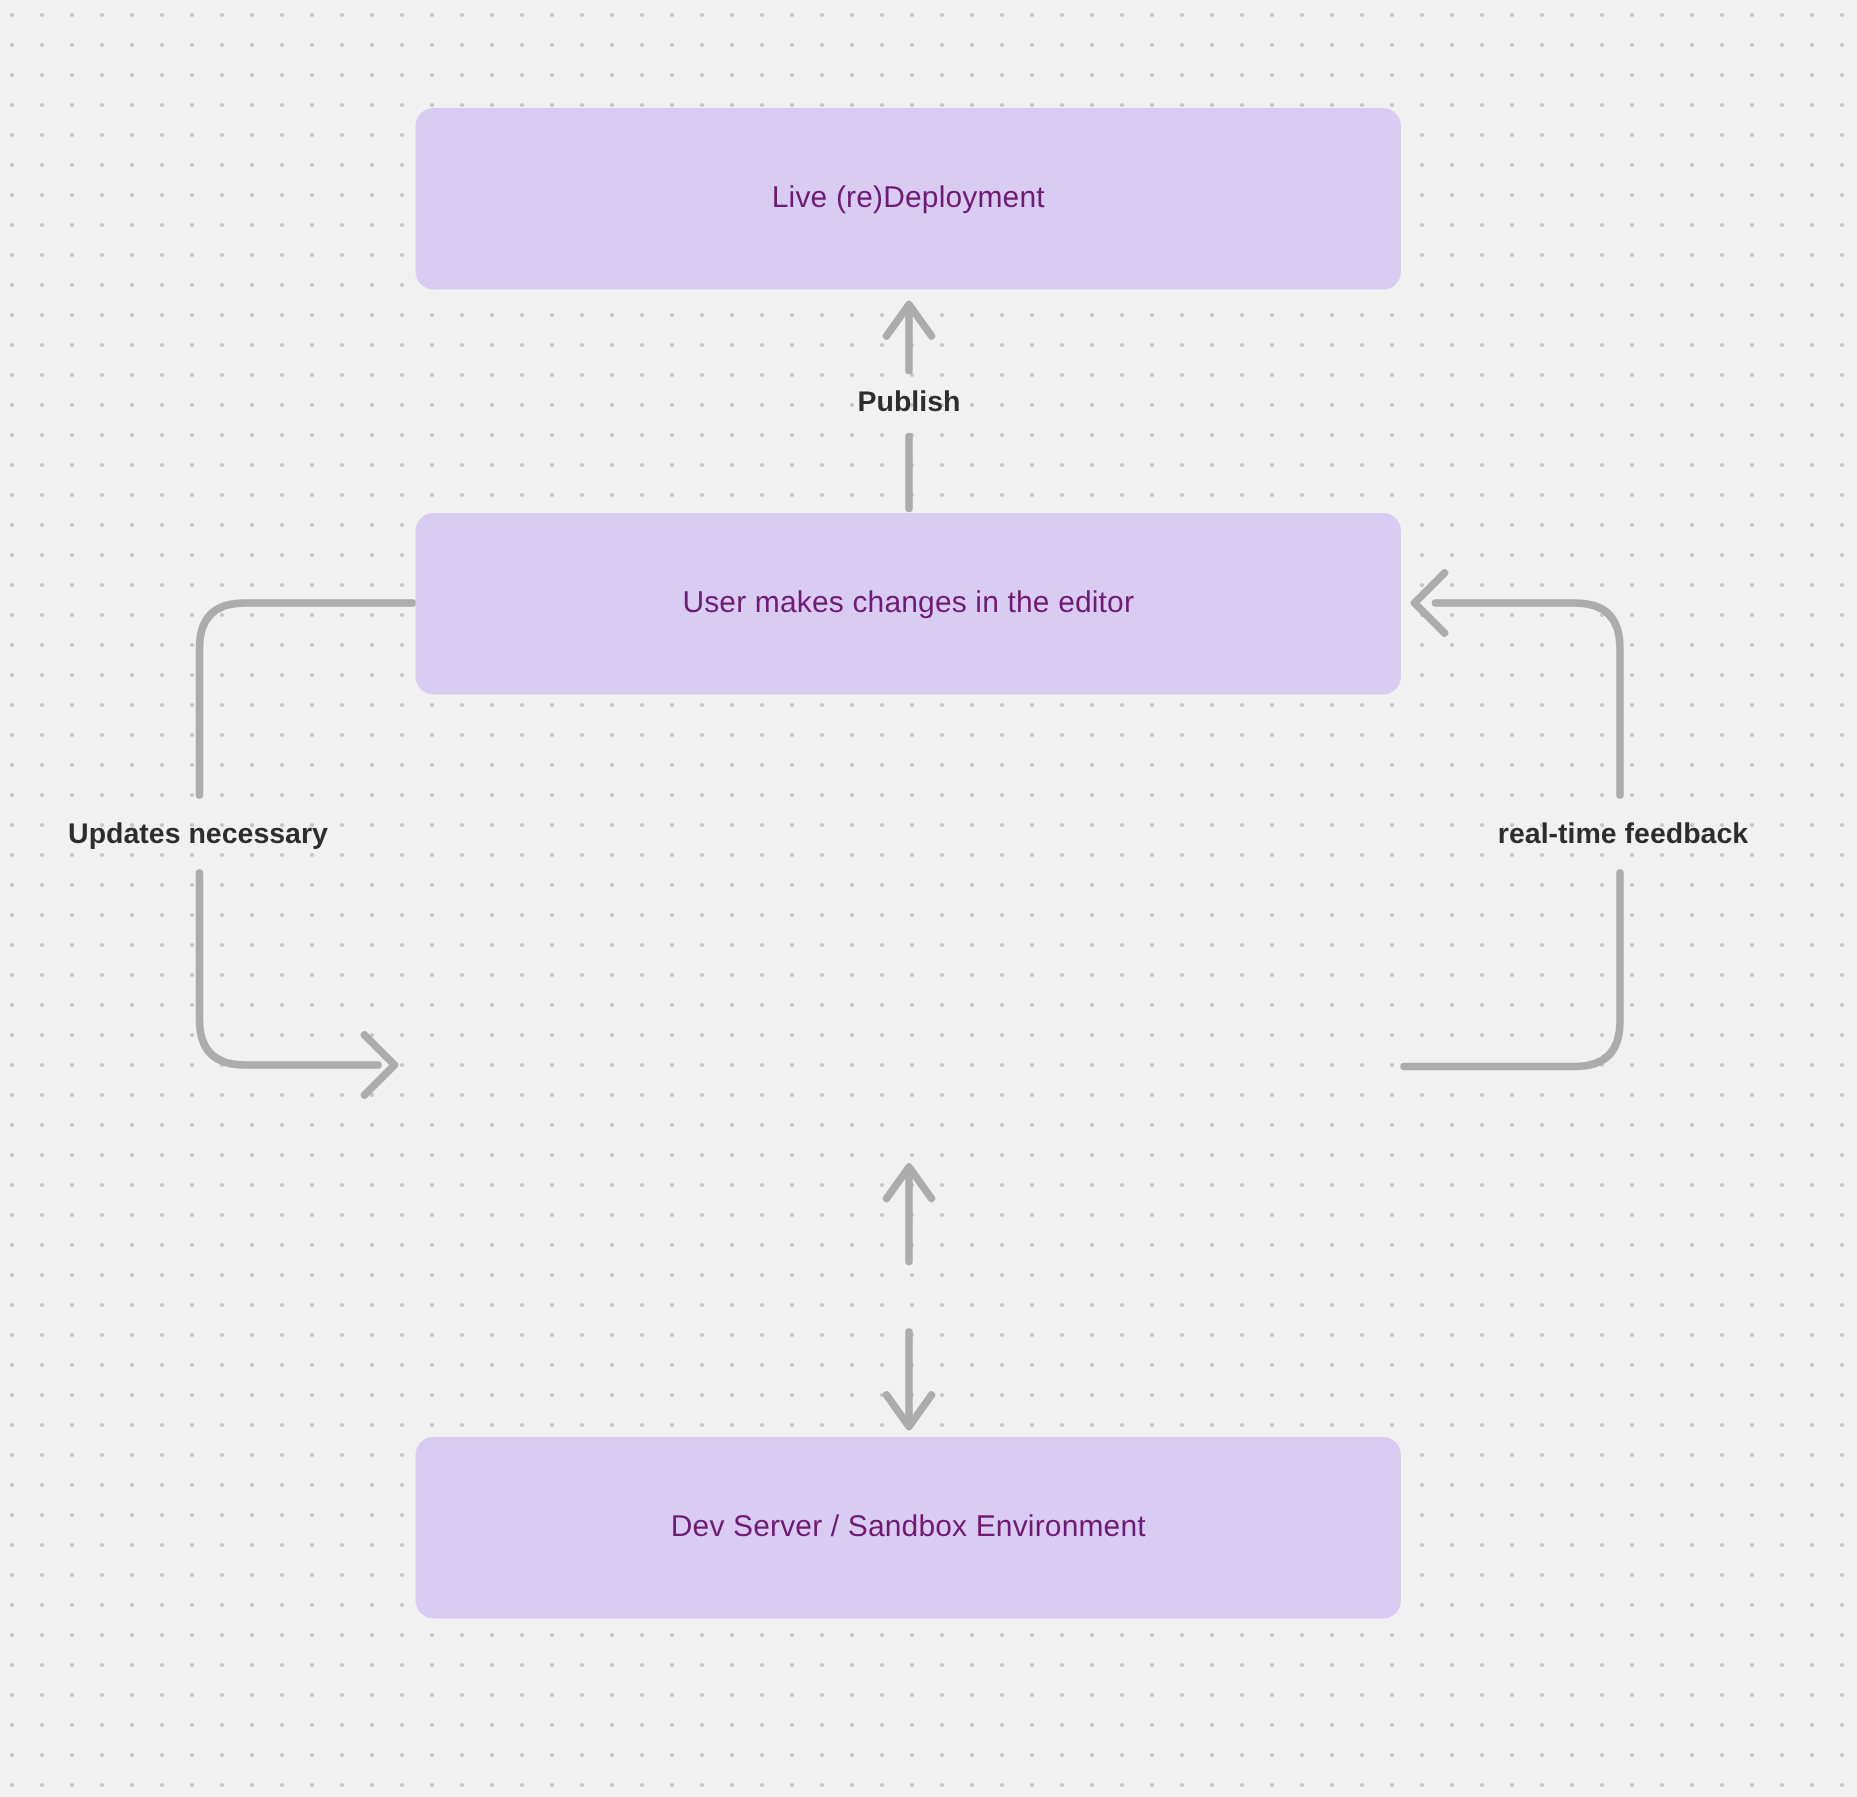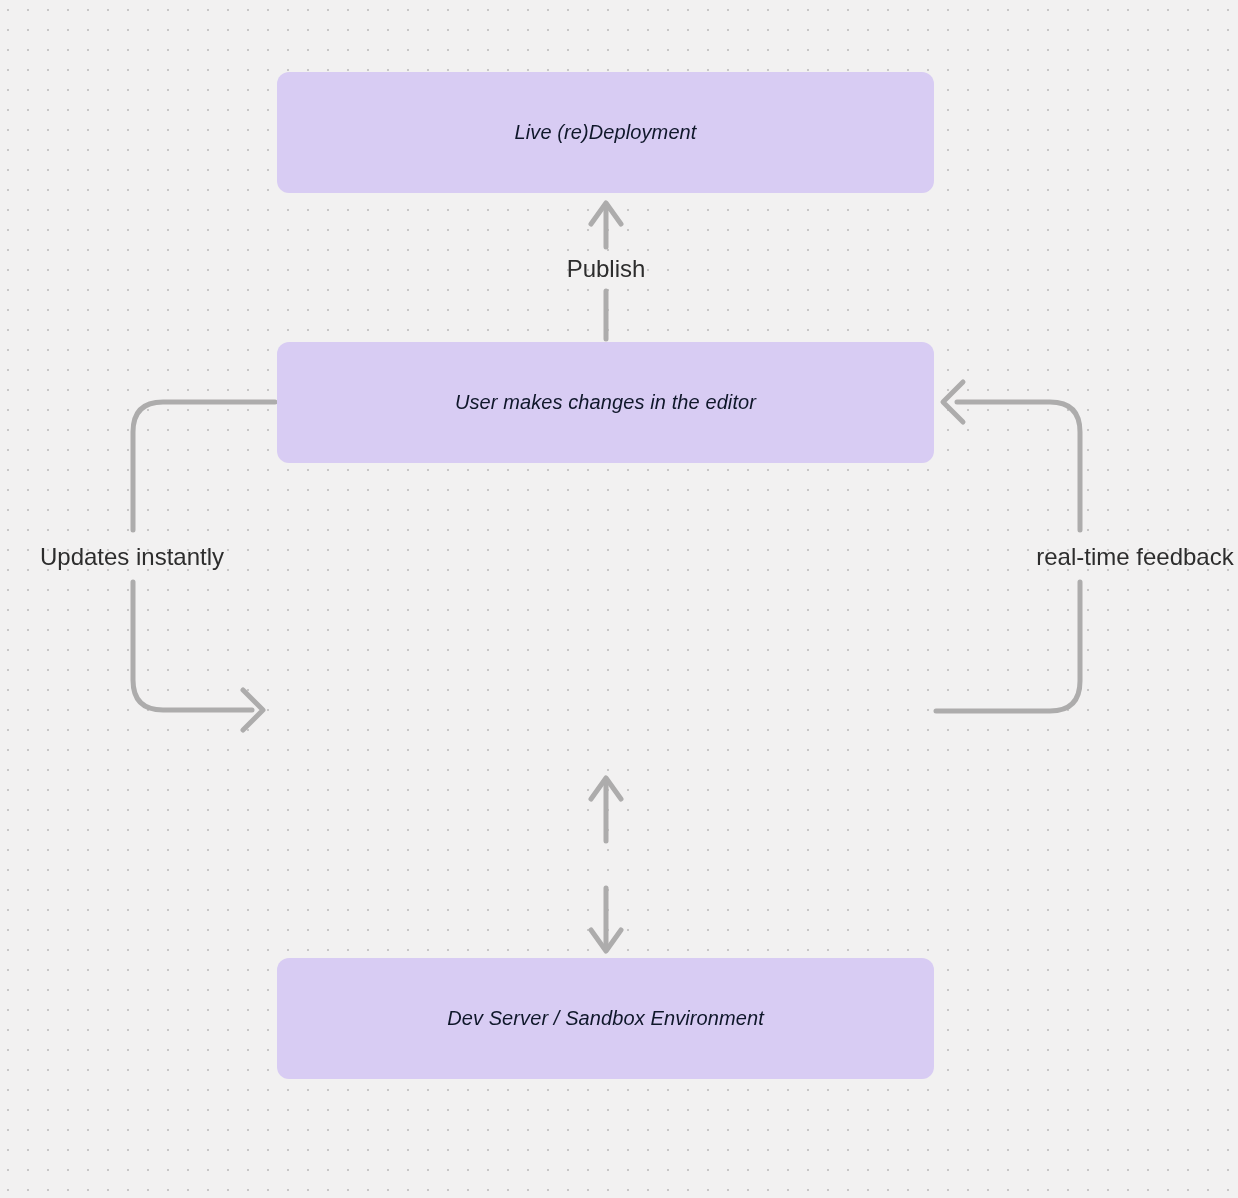--- a/index.html
+++ b/index.html
@@ -39,39 +39,39 @@
     width: 657px;
     height: 121px;
     background: #d8ccf3;
     border-radius: 12px;
     display: flex;
     align-items: center;
     justify-content: center;
   }
   .node-label {
     font-size: 20px;
-    color: #0f172a;
+    color: #701a75;
     letter-spacing: 0.1px;
     white-space: nowrap;
-    font-style: italic;
   }
   .node-live    { top: 72px; }
   .node-editor  { top: 342px; text-align: center; }
   .node-preview { top: 650px; }
   .node-dev     { top: 958px; }
   .edge-label {
     position: absolute;
     transform: translate(-50%, -50%);
-    font-size: 24px;
+    font-size: 19px;
     color: #2d2d2d;
     white-space: nowrap;
+    font-weight: bold;
   }
   .label-publish  { left: 606px;  top: 269px; }
   .label-updates  { left: 132px;  top: 557px; }
-  .label-feedback { left: 1135px; top: 557px; }
+  .label-feedback { left: 1082px; top: 557px; }
   .label-spunup   { left: 608px;  top: 866px; }
 </style>
 </head>
 <body>
 
 <div class="canvas">
 
   <svg class="edges-layer" viewBox="0 0 1238 1198" xmlns="http://www.w3.org/2000/svg">
 
     <path d="M 591 224 L 606 203 L 621 224"></path>
@@ -99,16 +99,16 @@
   <div class="node node-editor">
     <span class="node-label">User makes changes in the editor</span>
   </div>
 
 
   <div class="node node-dev">
     <span class="node-label">Dev Server / Sandbox Environment</span>
   </div>
 
   <div class="edge-label label-publish">Publish</div>
-  <div class="edge-label label-updates">Updates instantly</div>
+  <div class="edge-label label-updates">Updates necessary</div>
   <div class="edge-label label-feedback">real-time feedback</div>
 
 </div>
 
 </body></html>

